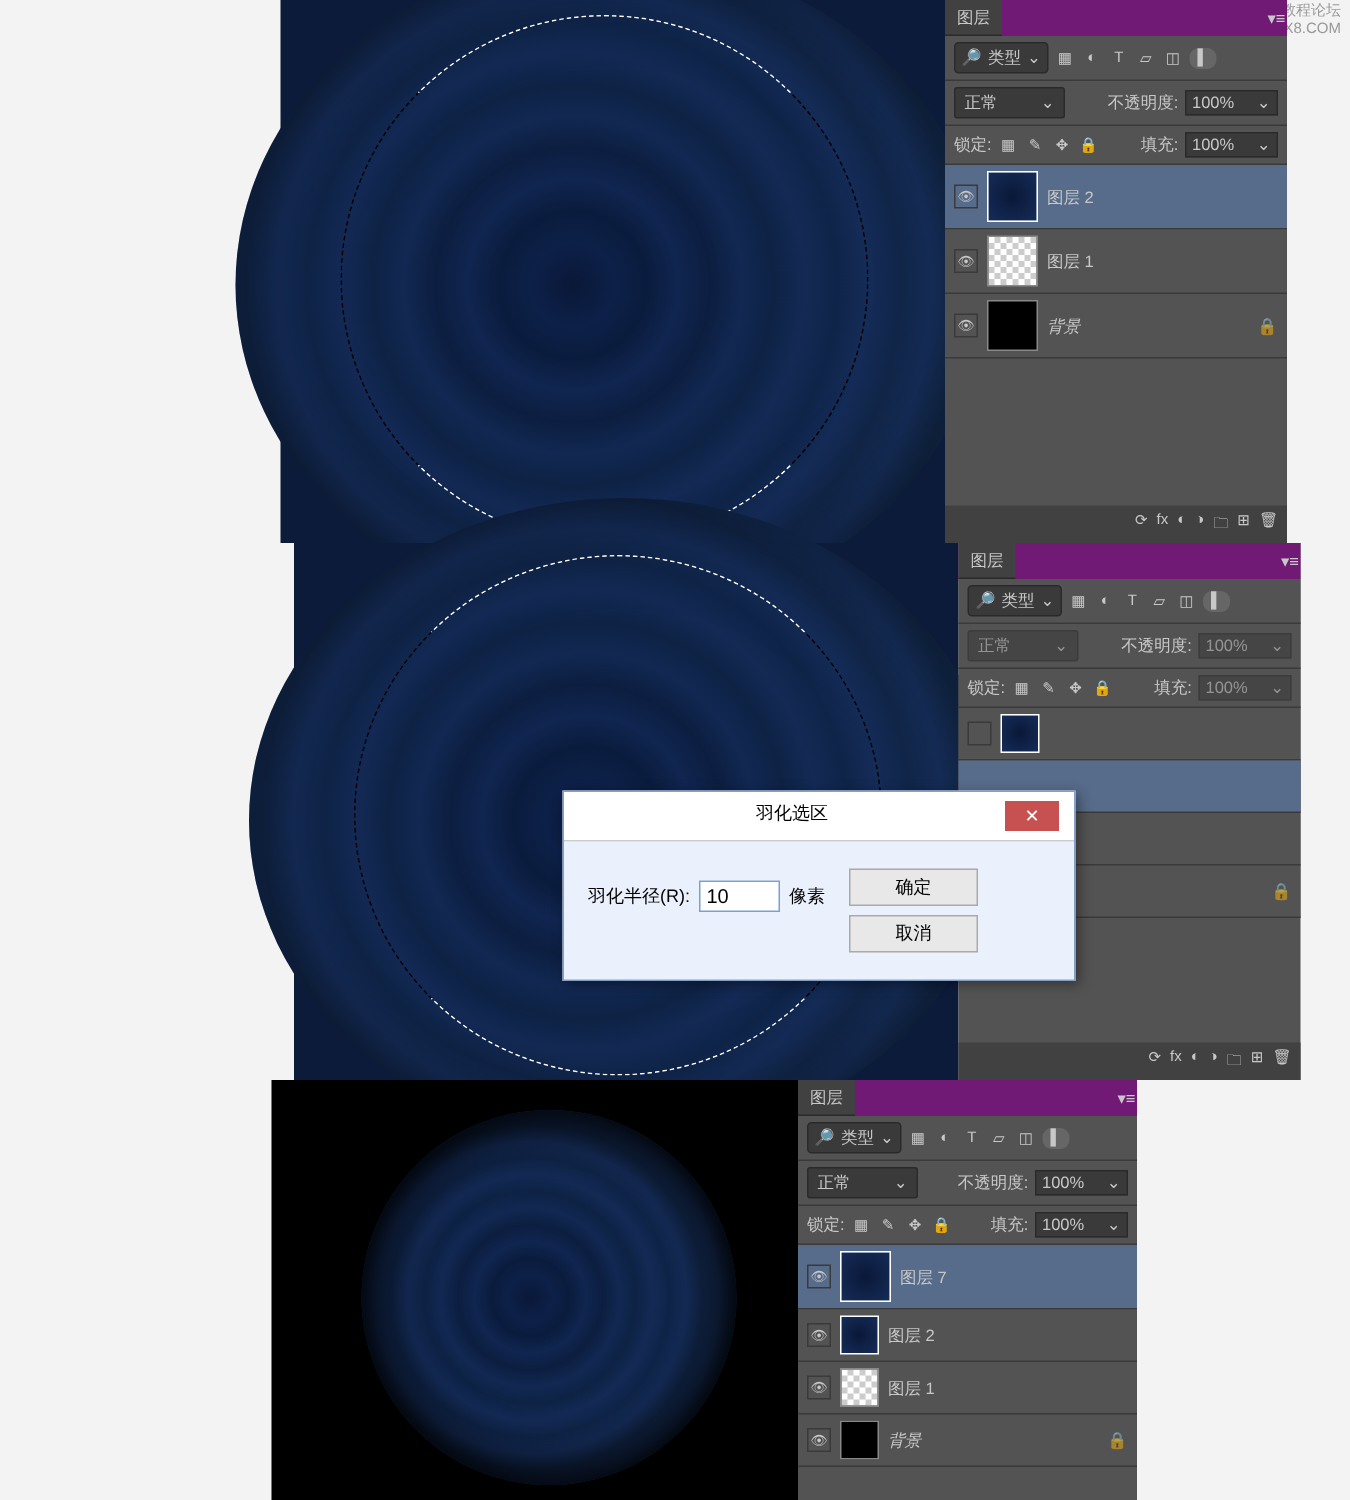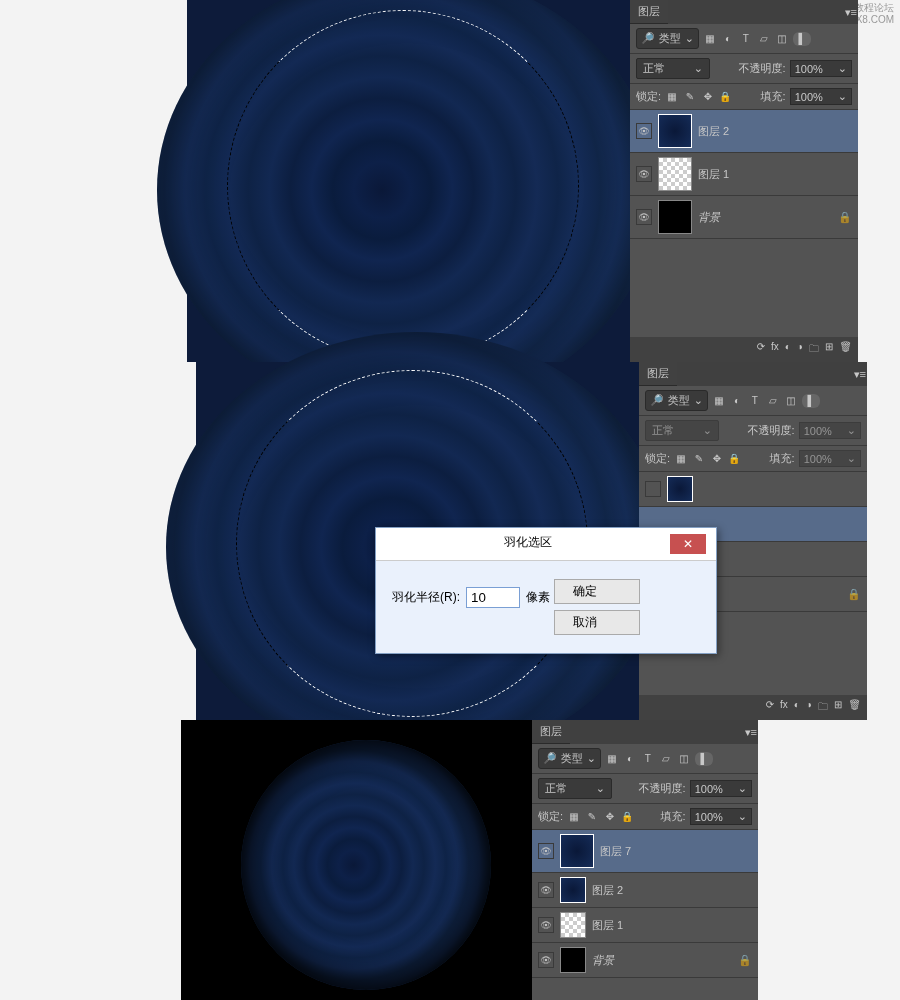--- a/index.html
+++ b/index.html
@@ -1,43 +1,43 @@
 <!DOCTYPE html>
 <html><head>
 <meta charset="utf-8">
 <style>
 body{margin:0;background:#f3f3f3;width:900px;height:1000px;font-family:"Microsoft YaHei",sans-serif;overflow:hidden;position:relative}
 .stage{position:absolute;background:#000}
 .vortex{position:absolute;border-radius:50%;background:radial-gradient(circle at 45% 50%,#0a1838 0%,#0d2048 8%,#0a1c3d 14%,#102550 20%,#0c1e40 26%,#122852 32%,#0e2245 38%,#142a55 44%,#0f2448 50%,#152c58 56%,#112649 62%,#162e5a 68%,#12284a 74%,#17305c 80%,#13294b 86%,#18325e 92%,#0a1835 100%);box-shadow:inset 0 0 60px rgba(0,0,0,.5)}
 .sel-ring{position:absolute;border-radius:50%;border:1.5px dashed #fff;border-color:#fff #000 #fff #000}
 .panel{position:absolute;background:#535353;color:#c8c8c8;font-size:11px}
 .p-tab{background:#414141;padding:4px 8px;display:inline-block;border-bottom:1px solid #2a2a2a}
-.p-tabs{background:#404040;display:flex;align-items:center}
+.p-tabs{background:#701a75;display:flex;align-items:center}
 .p-menu{width:14px;text-align:center;cursor:pointer}
 .p-row{display:flex;align-items:center;gap:4px;padding:4px 6px;background:#535353;border-bottom:1px solid #3a3a3a}
 .search{background:#3a3a3a;border:1px solid #2a2a2a;border-radius:3px;padding:2px 4px;display:flex;align-items:center;gap:4px}
 .ico{width:14px;height:14px;display:inline-flex;align-items:center;justify-content:center;font-size:10px}
 .sel{background:#3a3a3a;border:1px solid #2a2a2a;border-radius:2px;padding:2px 6px;display:flex;align-items:center;gap:2px;min-width:60px;justify-content:space-between}
 .pct{background:#3a3a3a;border:1px solid #2a2a2a;padding:1px 4px;display:flex;align-items:center;gap:15px}
 .layers{background:#535353}
 .layer{display:flex;align-items:center;padding:4px 6px;gap:6px;border-bottom:1px solid #3a3a3a}
 .layer.sel-layer{background:#576b8a}
 .eye{width:14px;height:14px;border:1px solid #3a3a3a;display:flex;align-items:center;justify-content:center;font-size:9px}
 .thumb{width:32px;height:32px;border:1px solid #888;background:#000;display:inline-block}
 .thumb.trans{background:repeating-conic-gradient(#ccc 0 25%,#fff 0 50%) 0 0/8px 8px}
 .thumb.vort{background:radial-gradient(circle,#0a1838,#152c58);border:1px solid #fff}
 .layer-foot{display:flex;justify-content:flex-end;gap:6px;padding:4px 6px;background:#414141;font-size:10px;position:absolute;bottom:0;left:0;right:0}
 .lock-ico{opacity:.6}
 .dialog{position:absolute;background:#eaf1fc;border:1px solid #84a0c4;box-shadow:2px 2px 8px rgba(0,0,0,.4);font-size:12px;color:#000}
 .dlg-title{background:#fff;padding:6px 10px;display:flex;justify-content:space-between;border-bottom:1px solid #ccc}
 .dlg-x{background:#c75050;color:#fff;width:36px;height:20px;display:flex;align-items:center;justify-content:center;cursor:pointer}
-.dlg-body{display:flex;padding:18px 16px;gap:4px;align-items:flex-start}
+.dlg-body{display:flex;padding:18px 16px;gap:16px;align-items:flex-start}
 .dlg-inp{border:1px solid #7a9fd4;padding:2px 4px;width:44px;text-align:left;background:#fff}
 .dlg-btns{display:flex;flex-direction:column;gap:6px}
-.dlg-btn{background:#e8e8e8;border:1px solid #aaa;padding:3px 18px;cursor:pointer;text-align:left;min-width:48px}
+.dlg-btn{background:#e8e8e8;border:1px solid #aaa;padding:3px 18px;cursor:pointer;text-align:center;min-width:48px}
 .watermark{position:absolute;top:2px;right:6px;font-size:10px;color:#999;text-align:right;line-height:1.2}
 .dimmed .pct,.dimmed .sel{opacity:.55}
 .thumb-sm{width:24px;height:24px}
 </style>
 </head>
 <body>
 
 <div class="watermark">
   <div>PS教程论坛</div>
   <div>BBS.16XX8.COM</div>

